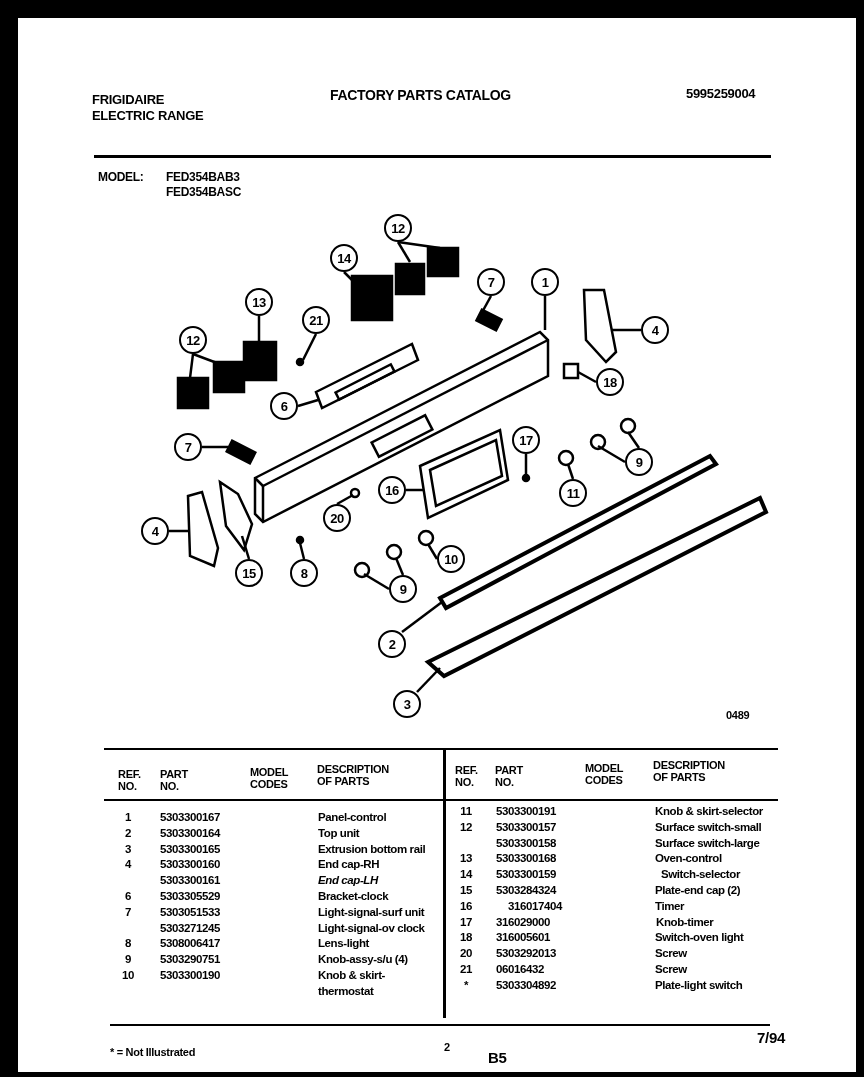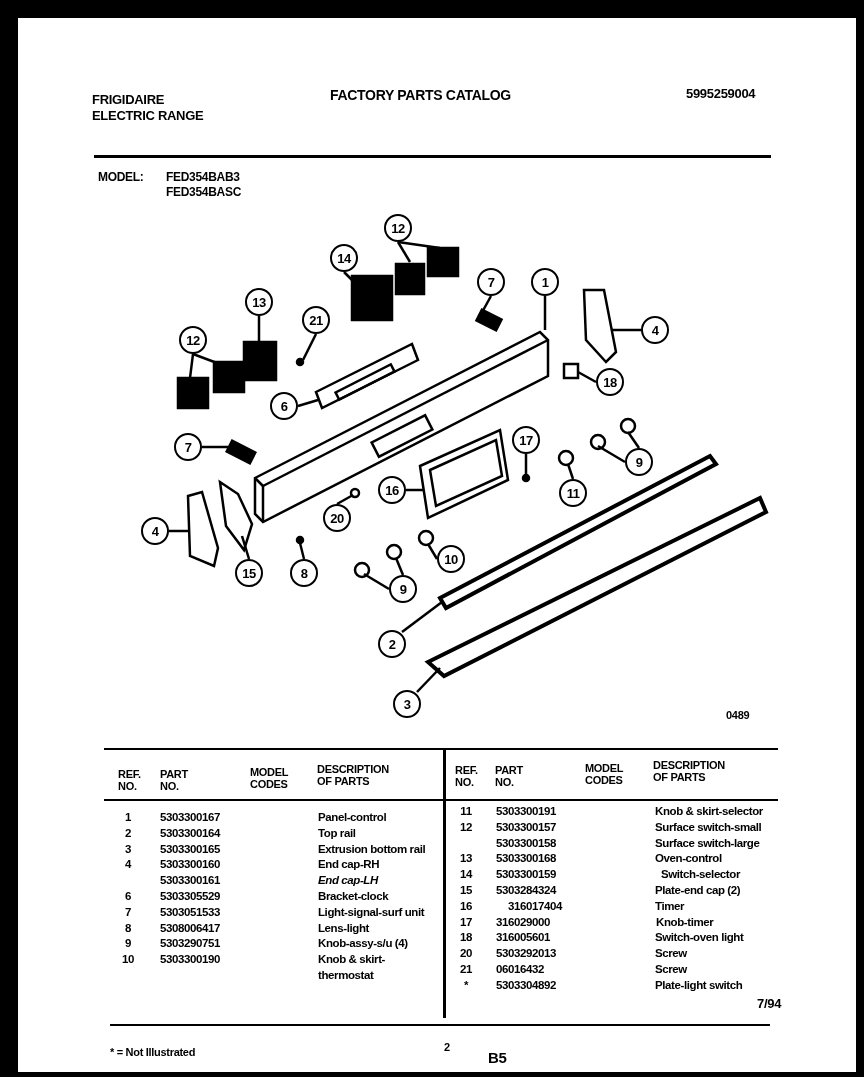--- a/index.html
+++ b/index.html
@@ -177,21 +177,21 @@
 
 <div class="abs" style="left:104px;top:810px;width:336px;" id="left-rows">
     <div style="position: relative; height: 15.8px;">
       <span class="cell" style="position: absolute; left: 12px; width: 24px; text-align: center;">1</span>
       <span class="cell" style="position: absolute; left: 56px;">5303300167</span>
       <span class="cell" style="position: absolute; left: 214px;">Panel-control</span>
     </div>
     <div style="position: relative; height: 15.8px;">
       <span class="cell" style="position: absolute; left: 12px; width: 24px; text-align: center;">2</span>
       <span class="cell" style="position: absolute; left: 56px;">5303300164</span>
-      <span class="cell" style="position: absolute; left: 214px;">Top rail</span>
+      <span class="cell" style="position: absolute; left: 214px;">Top unit</span>
     </div>
     <div style="position: relative; height: 15.8px;">
       <span class="cell" style="position: absolute; left: 12px; width: 24px; text-align: center;">3</span>
       <span class="cell" style="position: absolute; left: 56px;">5303300165</span>
       <span class="cell" style="position: absolute; left: 214px;">Extrusion bottom rail</span>
     </div>
     <div style="position: relative; height: 15.8px;">
       <span class="cell" style="position: absolute; left: 12px; width: 24px; text-align: center;">4</span>
       <span class="cell" style="position: absolute; left: 56px;">5303300160</span>
       <span class="cell" style="position: absolute; left: 214px;">End cap-RH</span>
@@ -203,20 +203,25 @@
     </div>
     <div style="position: relative; height: 15.8px;">
       <span class="cell" style="position: absolute; left: 12px; width: 24px; text-align: center;">6</span>
       <span class="cell" style="position: absolute; left: 56px;">5303305529</span>
       <span class="cell" style="position: absolute; left: 214px;">Bracket-clock</span>
     </div>
     <div style="position: relative; height: 15.8px;">
       <span class="cell" style="position: absolute; left: 12px; width: 24px; text-align: center;">7</span>
       <span class="cell" style="position: absolute; left: 56px;">5303051533</span>
       <span class="cell" style="position: absolute; left: 214px;">Light-signal-surf unit</span>
+    </div>
+    <div style="position: relative; height: 15.8px;">
+      <span class="cell" style="position: absolute; left: 12px; width: 24px; text-align: center;"></span>
+      <span class="cell" style="position: absolute; left: 56px;">5303271245</span>
+      <span class="cell" style="position: absolute; left: 214px;">Light-signal-ov clock</span>
     </div>
     <div style="position: relative; height: 15.8px;">
       <span class="cell" style="position: absolute; left: 12px; width: 24px; text-align: center;">8</span>
       <span class="cell" style="position: absolute; left: 56px;">5308006417</span>
       <span class="cell" style="position: absolute; left: 214px;">Lens-light</span>
     </div>
     <div style="position: relative; height: 15.8px;">
       <span class="cell" style="position: absolute; left: 12px; width: 24px; text-align: center;">9</span>
       <span class="cell" style="position: absolute; left: 56px;">5303290751</span>
       <span class="cell" style="position: absolute; left: 214px;">Knob-assy-s/u (4)</span>
@@ -292,13 +297,13 @@
       <span class="cell" style="position: absolute; left: 8px; width: 24px; text-align: center;">*</span>
       <span class="cell" style="position: absolute; left: 50px;">5303304892</span>
       <span class="cell" style="position: absolute; left: 209px;">Plate-light switch</span>
     </div>
   </div>
 
 <div class="rule" style="left:110px;top:1024px;width:660px;height:2px;"></div>
 <div class="abs hdr" style="left:110px;top:1045px;font-size:11px;">* = Not Illustrated</div>
 <div class="abs hdr" style="left:444px;top:1040px;font-size:11px;">2</div>
 <div class="abs hdr" style="left:488px;top:1050px;font-size:15px;">B5</div>
-<div class="abs hdr" style="left:757px;top:996px;font-size:13px;">7/94</div>
+<div class="abs hdr" style="left:757px;top:1030px;font-size:15px;">7/94</div>
 
 </body></html>

